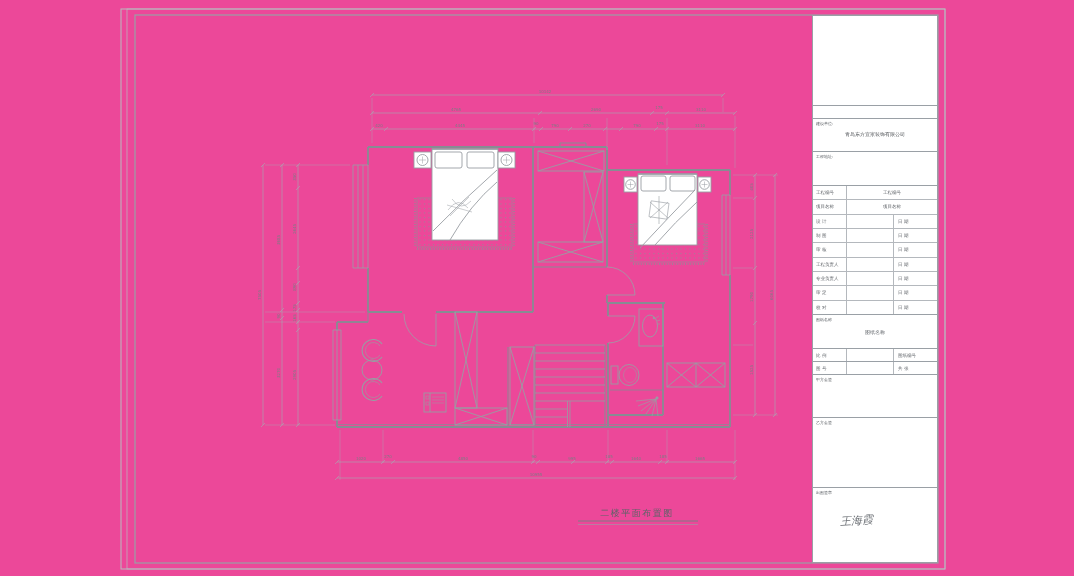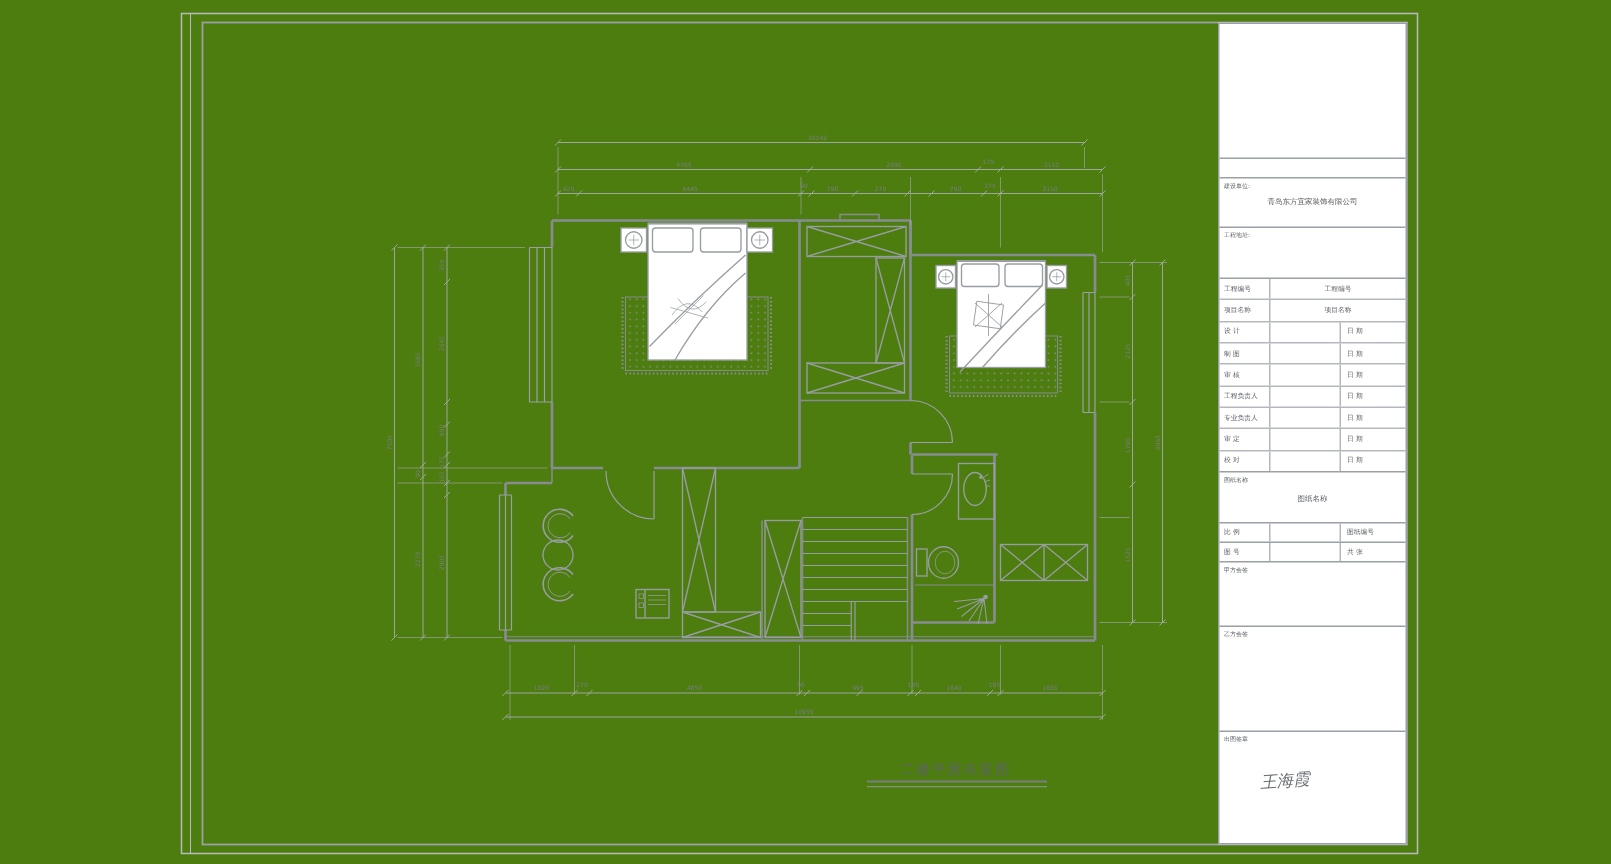--- a/index.html
+++ b/index.html
@@ -1,17 +1,17 @@
 <!DOCTYPE html>
 <html><head>
 <meta charset="utf-8">
 <style>
   html,body{margin:0;padding:0;background:#ffffff;}
   body{font-family:"DejaVu Sans","Liberation Sans",sans-serif;}
-  .canvas{position:relative;width:1074px;height:576px;background:#4d7c0f;overflow:hidden;}
+  .canvas{position:relative;width:1074px;height:576px;background:#ec4899;overflow:hidden;}
   svg{position:absolute;left:0;top:0;}
   svg text{font-family:"DejaVu Sans","Liberation Sans",sans-serif;fill:#7a7e84;}
   .dimtxt{font-size:4px;}
   .caption-txt{font-size:9px;fill:#5f6368;letter-spacing:1.5px;}
 
   
   .titleblock{position:absolute;left:812px;top:15px;width:126px;height:548px;
     box-sizing:border-box;border:1px solid #9aa0a6;background:#fff;
     display:flex;flex-direction:column;font-size:4.5px;color:#5f6368;}
   .tb-sec{box-sizing:border-box;border-bottom:1px solid #9aa0a6;position:relative;}

